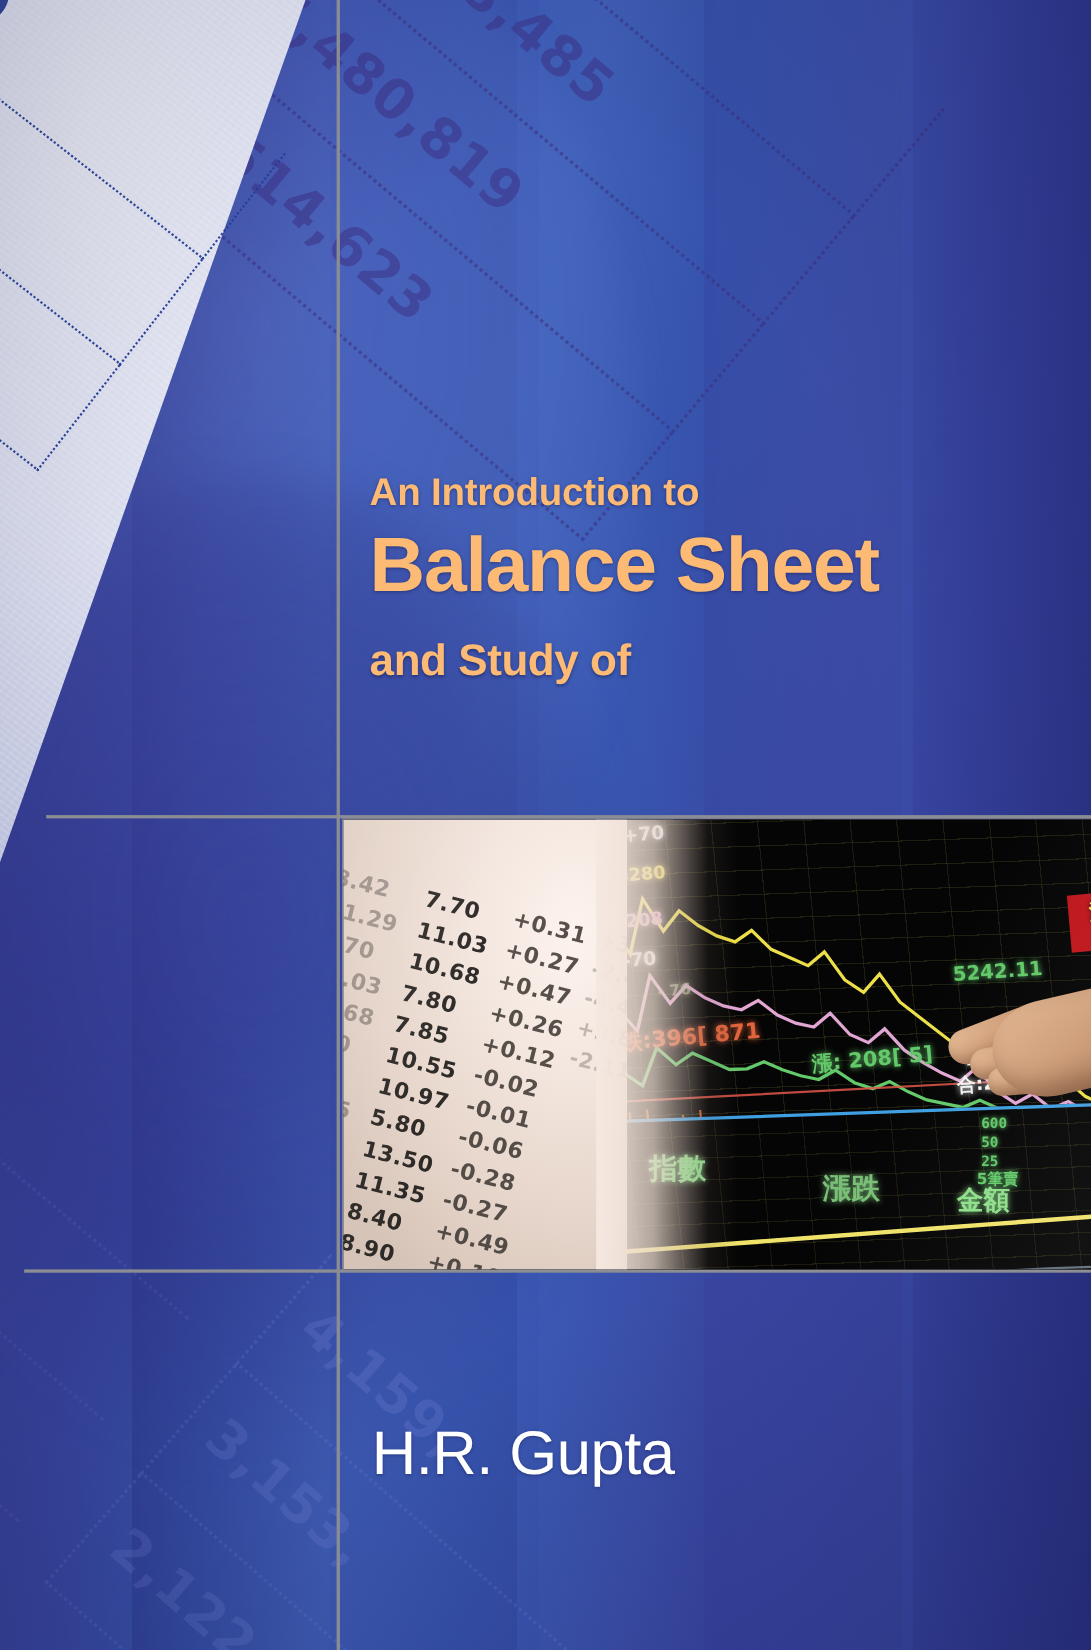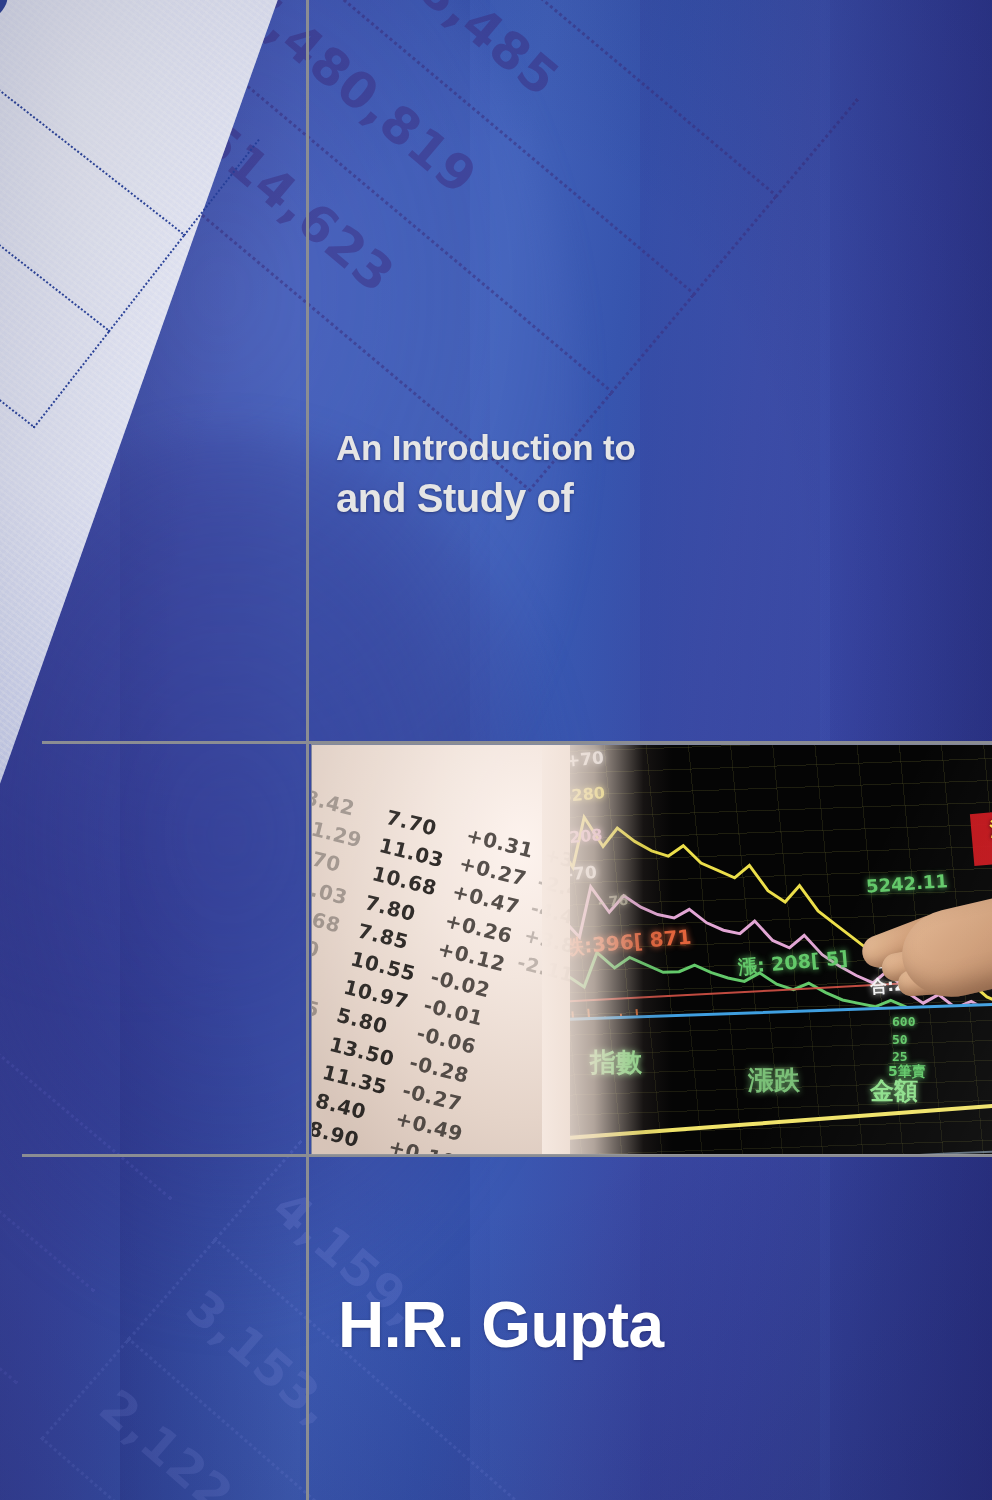--- a/index.html
+++ b/index.html
@@ -138,45 +138,45 @@
 
   
   .rule{position:absolute;background:#8b8d93;}
   .rule-v{width:3px;left:306px;top:0;bottom:0;}
   .rule-h1{height:3px;left:42px;right:0;top:741px;}
   .rule-h2{height:3px;left:22px;right:0;top:1154px;}
 
   
   .title-block{
     position:absolute;left:336px;top:430px;right:20px;
-    color:#e5e5e5;
+    color:#fdba74;
     text-shadow:0 1px 3px rgba(15,20,60,.45);
   }
   .t-pre{
     font-size:35px;font-weight:700;line-height:1.05;
     letter-spacing:-0.2px;
     font-stretch:condensed;
   }
   .t-main1{
     font-size:70px;font-weight:700;line-height:1.12;
     margin-top:7px;letter-spacing:-1.2px;
   }
   .t-mid{
     font-size:40px;font-weight:700;line-height:1.05;
-    margin-top:10px;letter-spacing:-0.4px;
+    margin-top:28px;letter-spacing:-0.4px;
   }
   .t-main2{
     font-size:67px;font-weight:700;line-height:1.12;
     margin-top:8px;letter-spacing:-1.4px;
   }
 
   
   .author{
     position:absolute;left:338px;top:1288px;
-    color:#fff;font-size:64px;font-weight:700;
+    color:#fff;font-size:56px;font-weight:400;
     letter-spacing:-0.5px;
     text-shadow:0 1px 3px rgba(15,20,60,.40);
   }
 
   
   .photo{
     position:absolute;
     left:312px;top:745px;width:680px;height:409px;
     overflow:hidden;
     box-shadow:0 0 0 1px rgba(150,152,158,.8);
@@ -361,20 +361,21 @@
   </div>
 
   <div class="vignette"></div>
 
   <div class="rule rule-v"></div>
   <div class="rule rule-h1"></div>
   <div class="rule rule-h2"></div>
 
   <div class="title-block">
     <div class="t-pre">An Introduction to</div>
+    <div class="t-main1">Balance Sheet</div>
     <div class="t-mid">and Study of</div>
   </div>
 
   <div class="author">H.R. Gupta</div>
 
   <div class="photo">
 
     <div class="np"></div>
     <div class="np-col np-c1" style="opacity:.38;">8.42
 11.29

